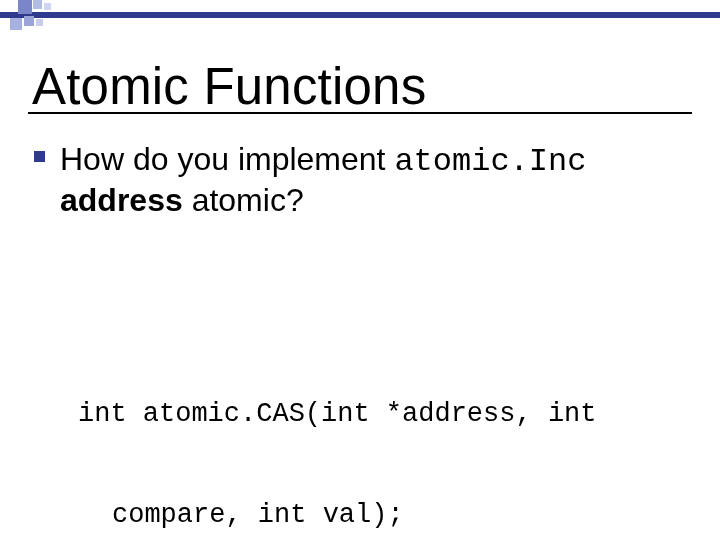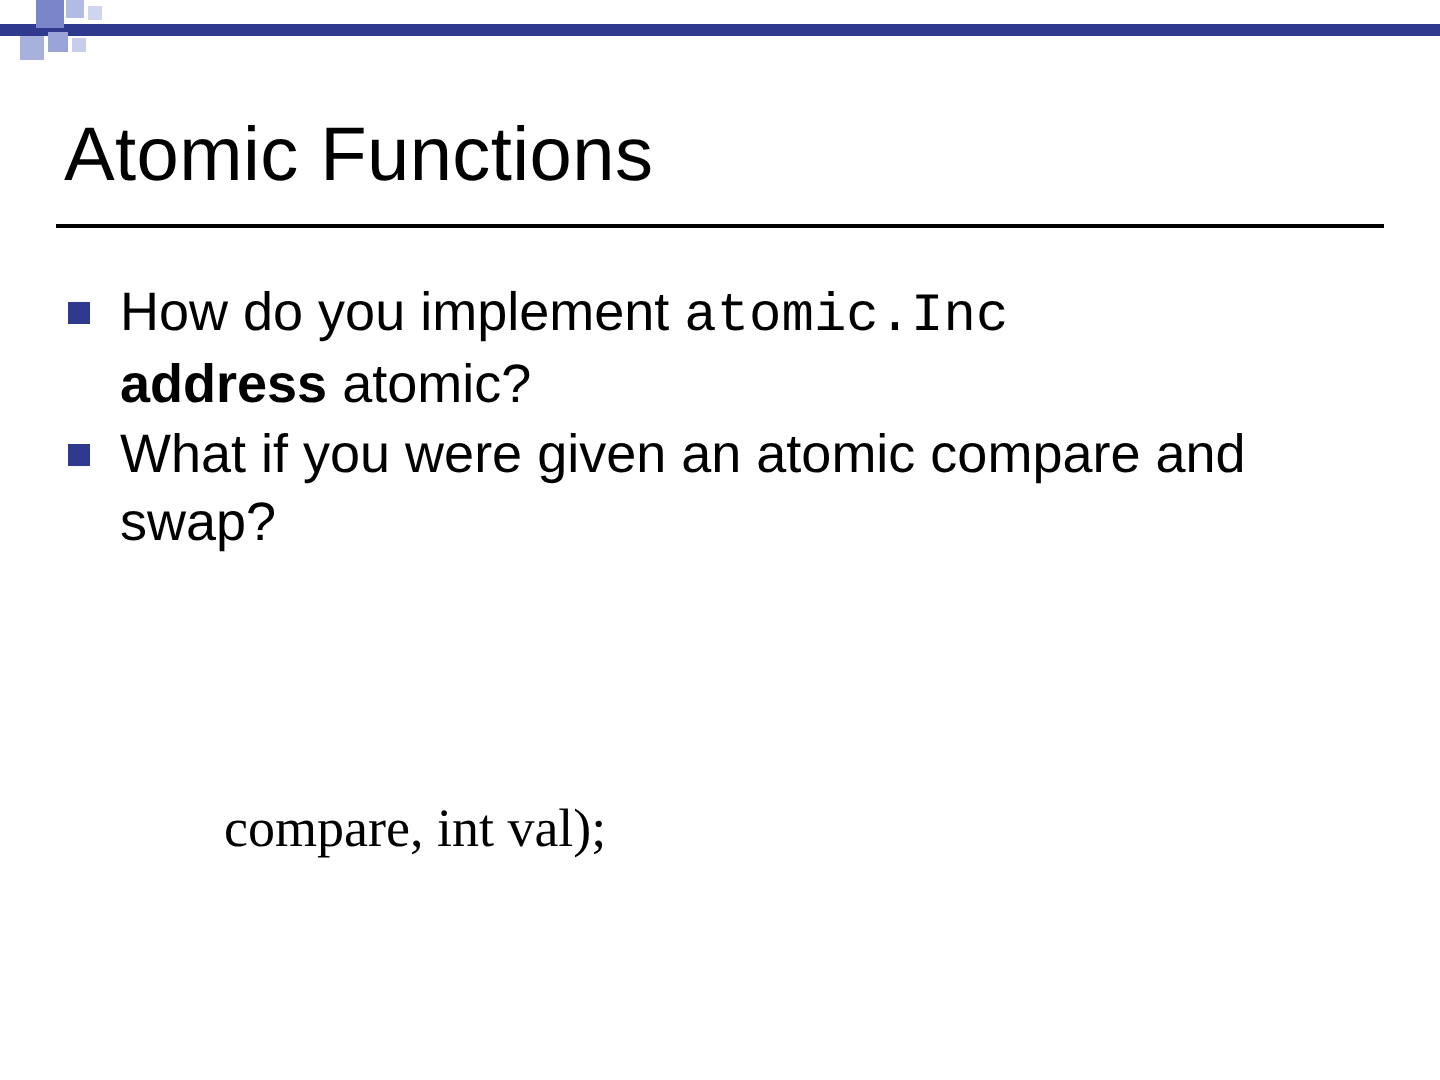--- a/index.html
+++ b/index.html
@@ -34,42 +34,42 @@
     background: #2f3a8f;
   }
   .sq {
     position: absolute;
     box-sizing: border-box;
   }
   .title {
     position: absolute;
     left: 32px;
     top: 57px;
-    font-size: 38px;
+    font-size: 51px;
     font-weight: 400;
     letter-spacing: 0.2px;
   }
   .title-underline {
     position: absolute;
     left: 28px;
     top: 112px;
     width: 664px;
     height: 0;
     border-top: 2px solid #000;
   }
   .content {
     position: absolute;
     left: 34px;
     top: 140px;
     width: 660px;
   }
   .bitem {
     position: relative;
     padding-left: 26px;
-    font-size: 27px;
+    font-size: 32px;
     line-height: 1.23;
     margin-bottom: 2px;
   }
   .bullet-sq {
     position: absolute;
     left: 0;
     top: 11px;
     width: 11px;
     height: 11px;
     background: #2f3a8f;
@@ -82,21 +82,20 @@
     left: 78px;
     top: 330px;
     width: 600px;
     font-family: "Courier New", Courier, monospace;
     font-size: 27px;
     line-height: 1.25;
     white-space: pre;
   }
   .code-line2 {
     padding-left: 34px;
-    font-family: Liberation Serif, serif;
   }
 </style>
 </head>
 <body>
 
 <div class="slide">
 
   <div class="deco">
     <div class="deco-bar"></div>
     <div class="sq" style="left:18px; top:0px; width:14px; height:14px; background:#7a86c9;"></div>
@@ -112,24 +111,21 @@
 
   <div class="content">
 
     <div class="bitem">
       <span class="bullet-sq"></span>
       <span>How do you implement </span><span class="mono">atomic.Inc</span>
       <br>
       <b>address</b><span> atomic?</span>
     </div>
 
-    <div class="bitem">
-      <span class="bullet-sq"></span>
-      <span>What if you were given an atomic compare and swap?</span>
-    </div>
 
   </div>
 
   <div class="code-block">
+    <div>int atomic.CAS(int *address, int</div>
     <div class="code-line2">compare, int val);</div>
   </div>
 
 </div>
 
 </body></html>

